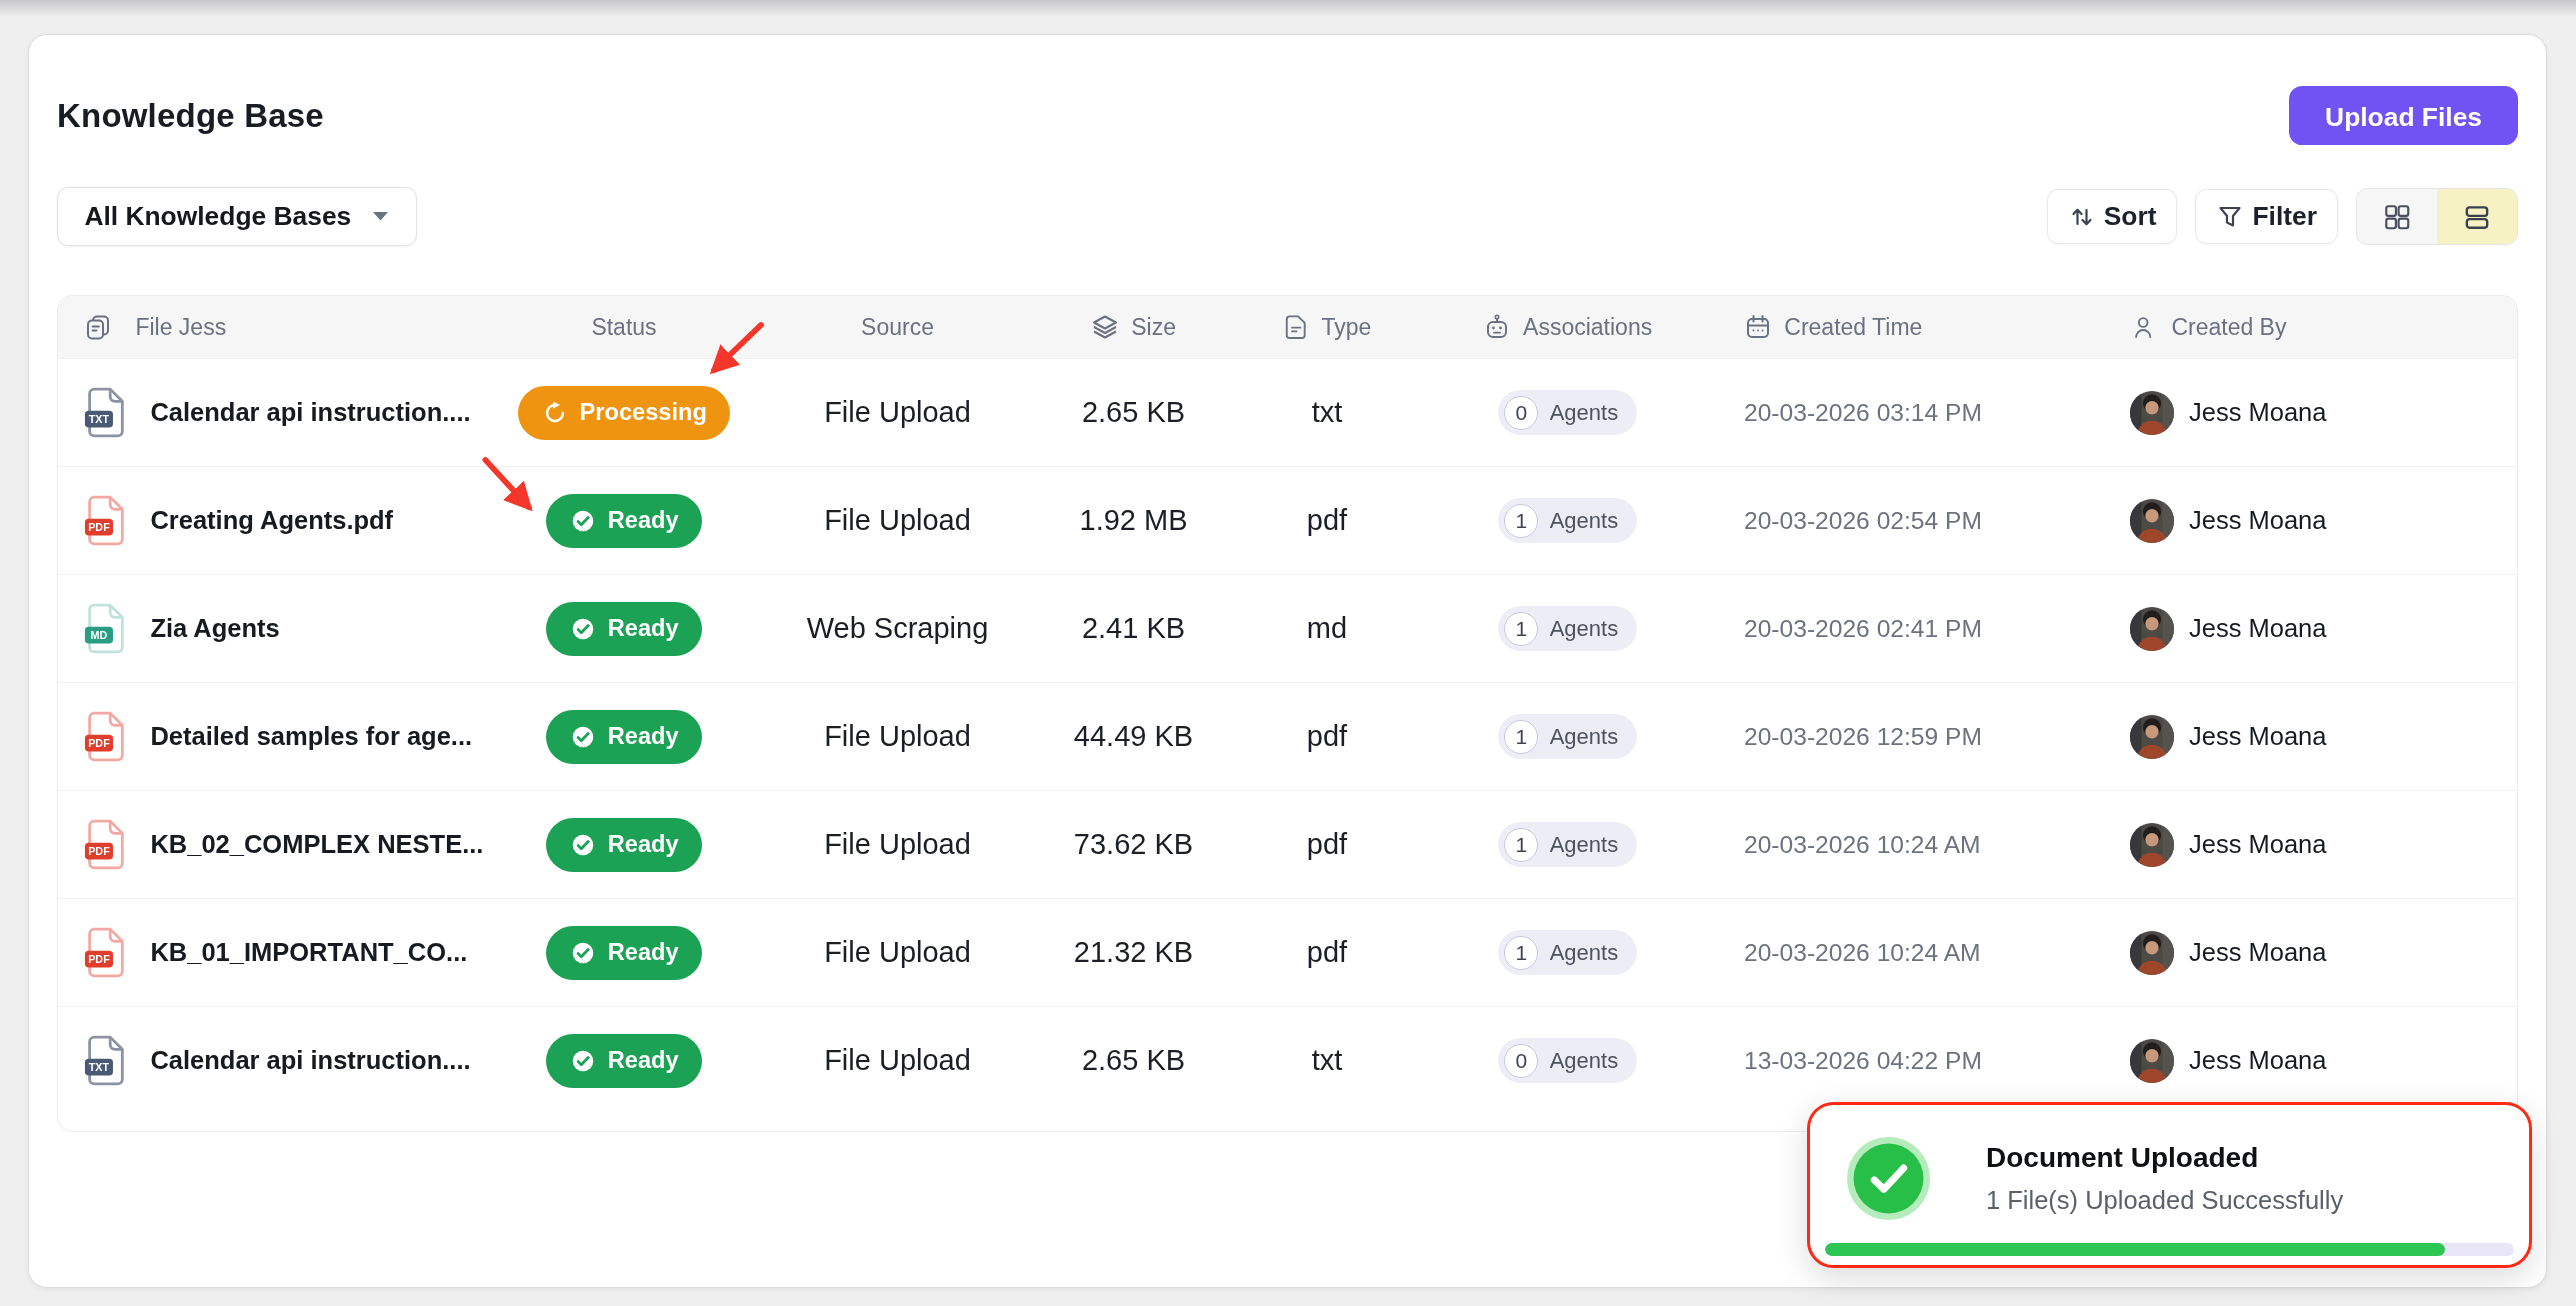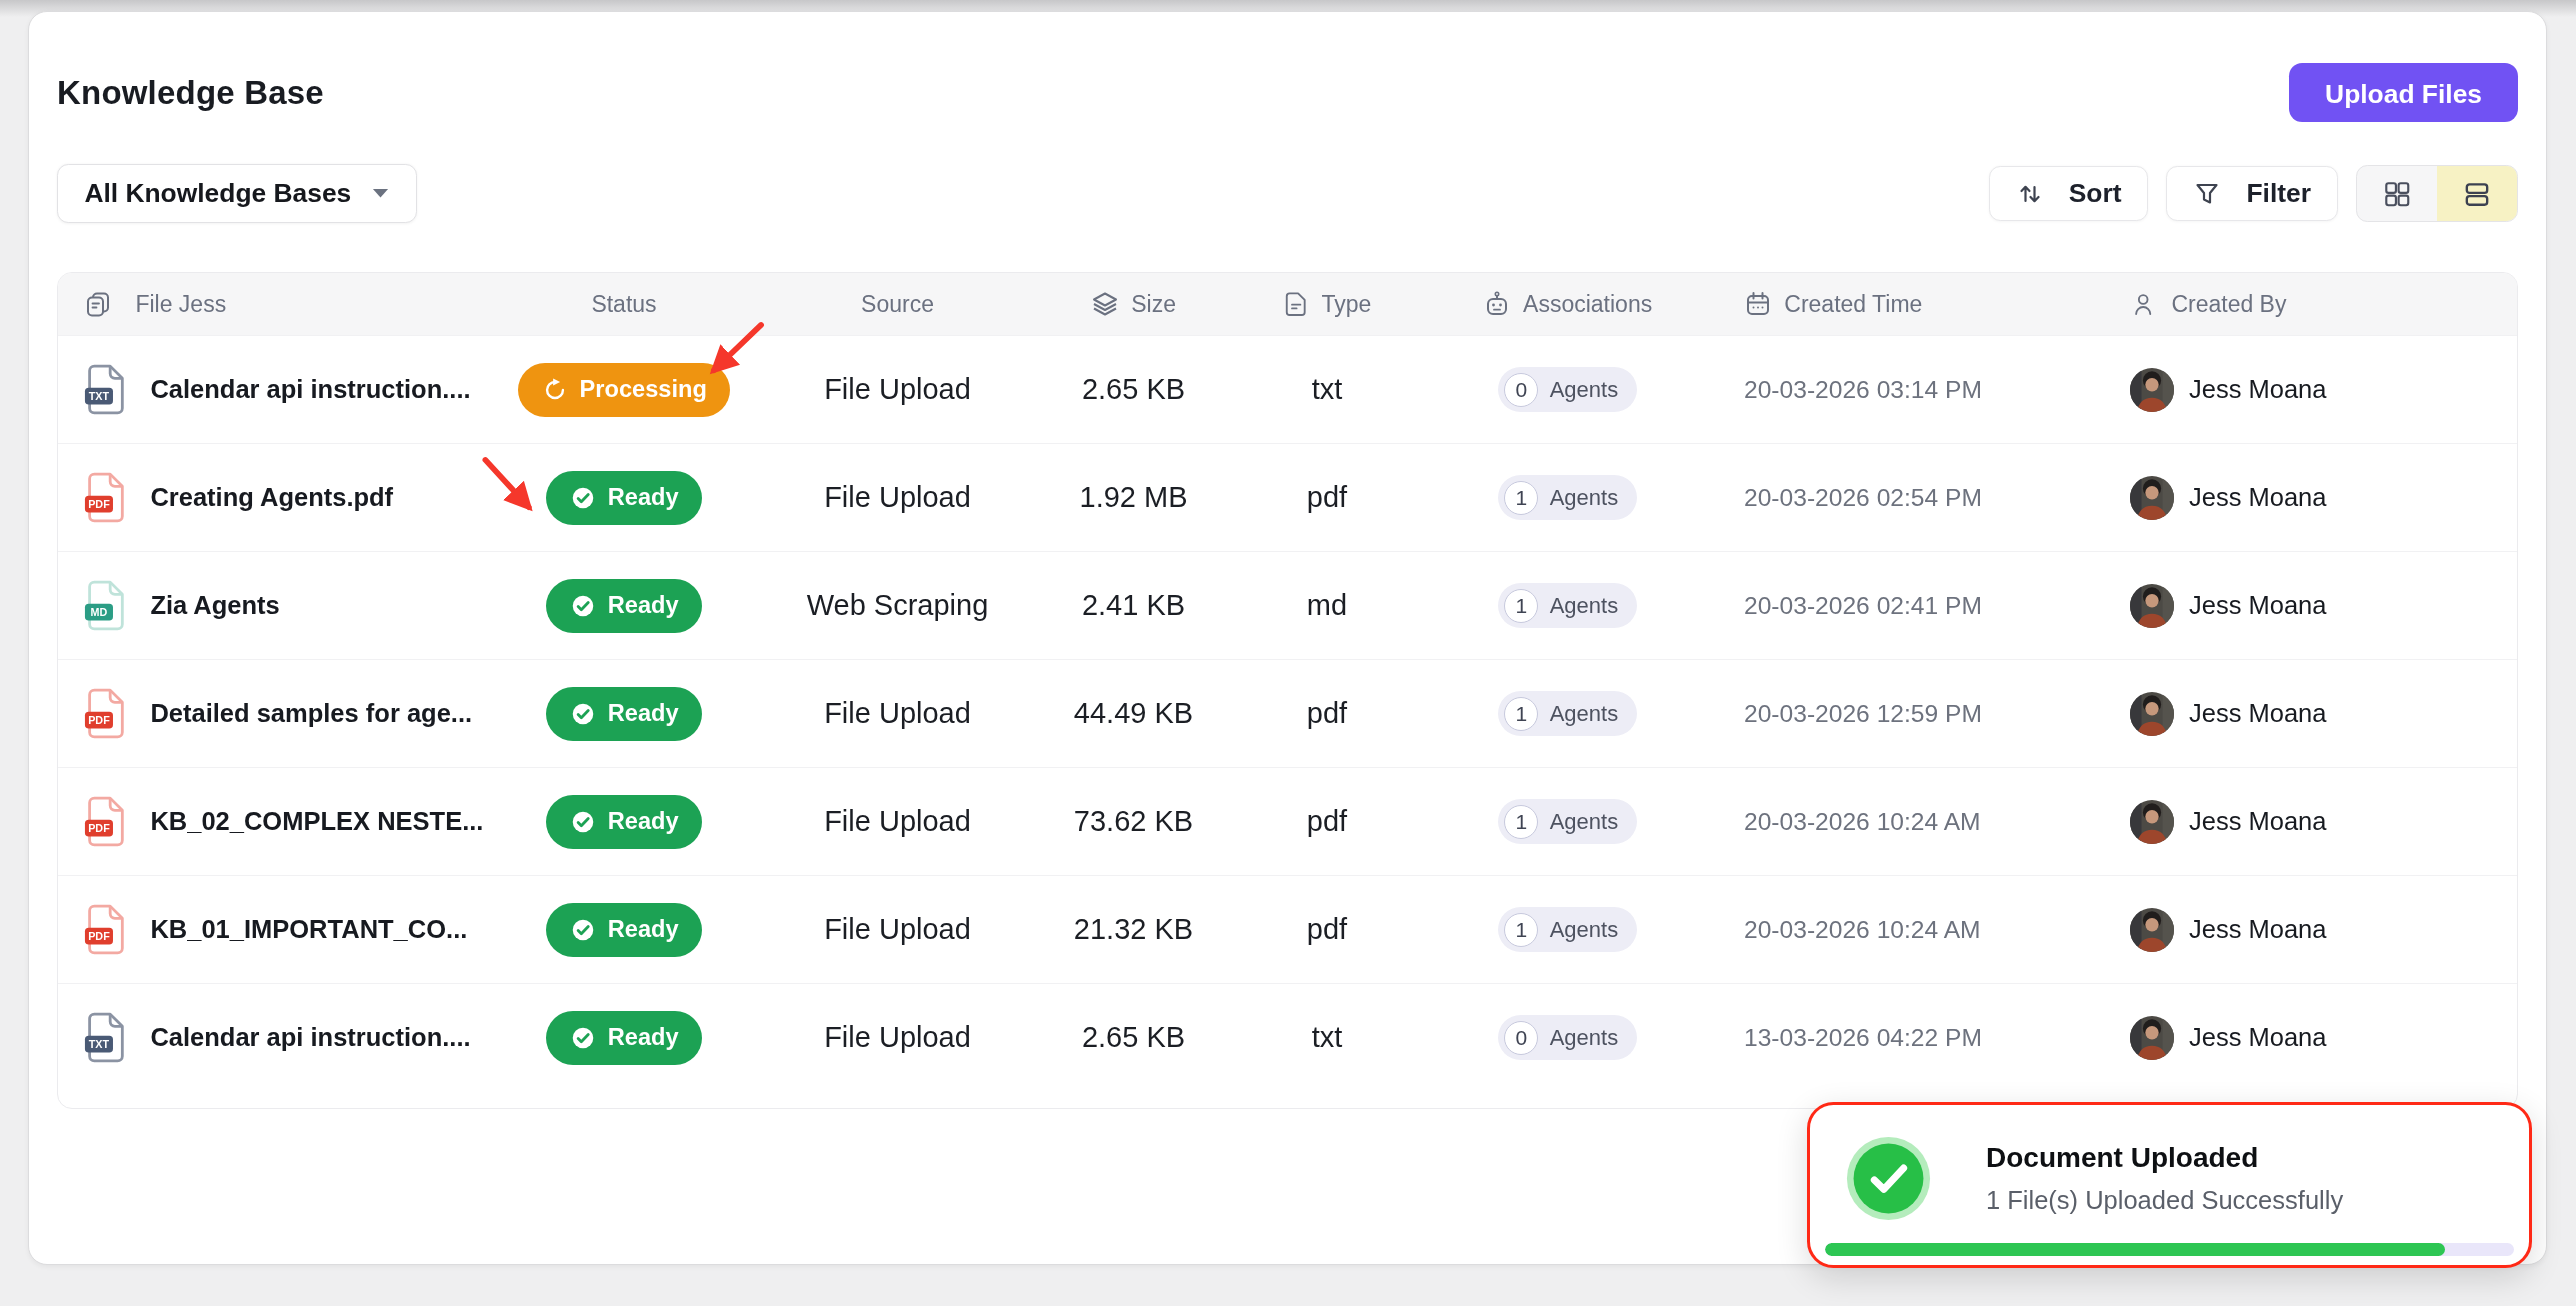--- a/index.html
+++ b/index.html
@@ -8,21 +8,21 @@
     font-family:"Liberation Sans","DejaVu Sans",sans-serif;
     background:#efeff0;
     position:relative;
     color:#16181d;
   }
   body::before{
     content:""; position:absolute; top:0; left:0; right:0; height:17px;
     background:linear-gradient(#c7c7c9, rgba(199,199,201,0)); z-index:0;
   }
   .card{
-    position:absolute; left:28px; top:11px; width:2519px; height:1254px;
+    position:absolute; left:28px; top:34px; width:2519px; height:1254px;
     background:#fff; border:0.9px solid #dcdcde; border-radius:19px;
     box-shadow:0 1.9px 5.7px rgba(0,0,0,.05);
     padding:0 28px; z-index:1;
   }
   
   .title-row{ display:flex; justify-content:space-between; align-items:center; padding-top:51px; }
   .page-title{ font-size:33px; font-weight:700; color:#191c22; letter-spacing:0.2px; }
   .btn-upload{
     background:#7152f3; color:#fff; border:none; border-radius:13.2px;
     height:59px; padding:16px 36px; font-size:26.4px; font-weight:600;
@@ -39,21 +39,21 @@
   .right-controls{ display:flex; align-items:center; gap:18px; }
   .search-box{ position:relative; width:408px; height:55px; }
   .search-box svg{ position:absolute; left:19px; top:13.2px; }
   .search-input{
     width:100%; height:100%; border:0.9px solid #e7e7ea; border-radius:11.3px;
     padding:0 19px 0 62px; font-size:25.5px; font-family:inherit; color:#16181d;
     outline:none; background:#fff;
   }
   .search-input::placeholder{ color:#b8bcc4; }
   .btn-ghost{
-    display:flex; align-items:center; gap:25px; height:55px; padding:0 26px;
+    display:flex; align-items:center; gap:8px; height:55px; padding:0 20px;
     background:#fff; border:0.9px solid #e7e7ea; border-radius:11.3px;
     font-size:26.4px; font-weight:600; color:#1d212b; font-family:inherit; cursor:pointer;
     box-shadow:0 0.9px 2.8px rgba(0,0,0,.04);
   }
   .view-toggle{
     display:flex; width:162px; height:57px; border:0.9px solid #e4e4e7;
     border-radius:11.3px; overflow:hidden; background:#f6f6f7;
   }
   .toggle-seg{ flex:1; display:flex; align-items:center; justify-content:center; cursor:pointer; }
   .toggle-seg.active{ background:#f7f2c4; }

